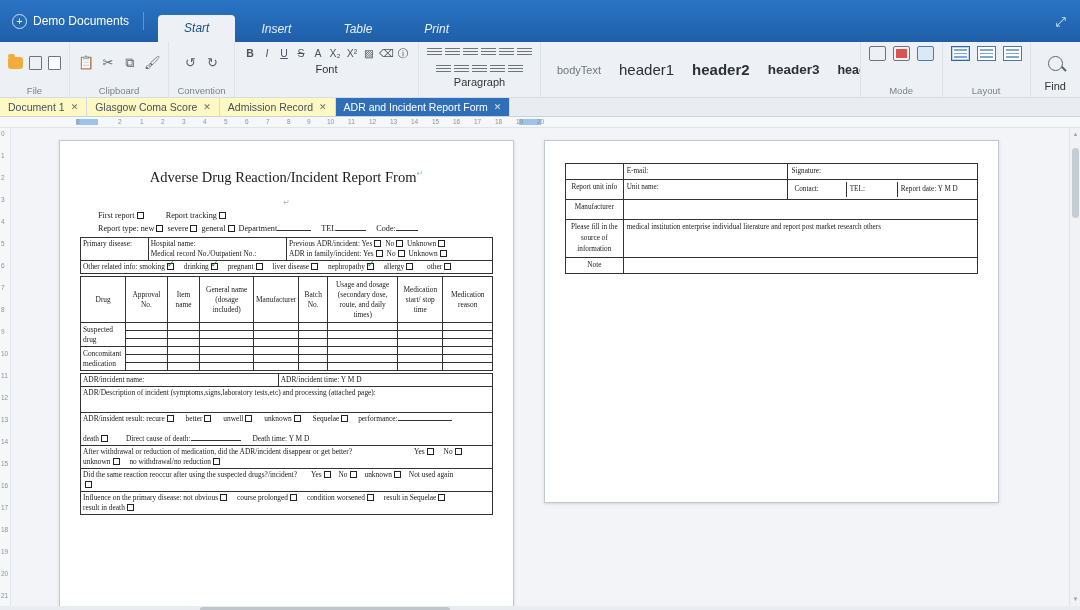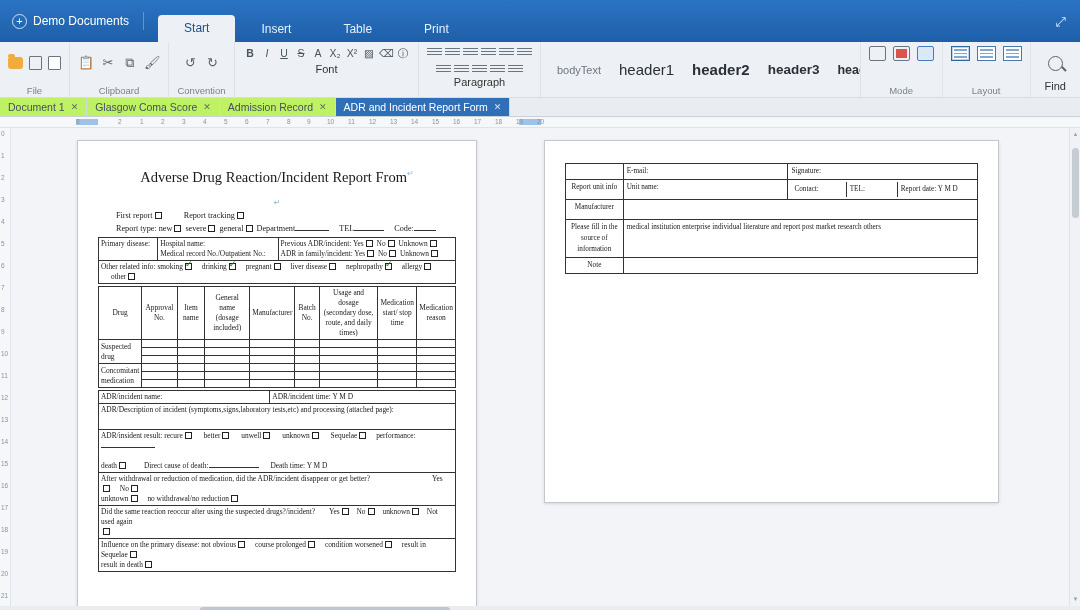--- a/index.html
+++ b/index.html
@@ -18,21 +18,21 @@
   .tb-left { display:flex; align-items:center; height:42px; padding-left:12px; color:#fff; }
   .doc-chip { display:flex; align-items:center; gap:6px; font-size:12px; }
   .plus-circle {
     width:15px; height:15px; border-radius:50%; border:1px solid #cfe2f7;
     color:#fff; font-size:11px; line-height:13px; text-align:center;
   }
   .tb-sep { width:1px; height:18px; background:#5d95cf; margin:0 14px; align-self:center; }
   .tb-tabs { display:flex; align-items:flex-end; height:42px; }
   .tb-tab {
     padding:0 26px; height:26px; line-height:26px; font-size:12px;
-    color:#e7f0fb; cursor:default;
+    color:#e7f0fb; cursor:default;font-style:italic;
   }
   .tb-tab.active {
     background:#edf1f5; color:#1b4f86; border-radius:4px 4px 0 0; height:27px; line-height:27px;
   }
   .tb-expand {
     position:absolute; right:14px; top:14px; color:#dce9f8; font-size:13px;
   }
   
   .ribbon {
     height:56px; background:#edf1f5; display:flex; align-items:stretch;
@@ -88,21 +88,21 @@
   .magnifier { width:15px; height:15px; border:1.6px solid #5b6672; border-radius:50%; position:relative; }
   .magnifier:after { content:""; position:absolute; width:6px; height:1.6px; background:#5b6672;
                      transform:rotate(45deg); right:-5px; bottom:0px; }
   
   .doctabs {
     height:19px; background:#e9edf2; display:flex; align-items:stretch;
     border-bottom:1px solid #c8d0da; font-size:10.5px;
   }
   .dtab {
     display:flex; align-items:center; gap:6px; padding:0 8px; border-right:1px solid #d2d9e1;
-    color:#44505e; background:#bef264;
+    color:#44505e; background:#fef9c3;
   }
   .dtab.active { background:#2e6fb7; color:#fff; }
   .dtab .x { font-size:9px; opacity:.8; }
   .dtab.active .x { color:#fff; }
   
   .ruler {
     height:11px; background:#f5f7f9; border-bottom:1px solid #dfe4ea;
     position:relative; font-size:6.5px; color:#8b939d; overflow:hidden;
   }
   .ruler .tick { position:absolute; top:1px; }
@@ -111,21 +111,21 @@
   .workspace { position:relative; height:478px; background:#f2f4f7; overflow:hidden; }
   .vruler {
     position:absolute; left:0; top:0; width:11px; height:478px; background:#f5f7f9;
     border-right:1px solid #dfe4ea; font-size:6.5px; color:#8b939d;
   }
   .vruler .vt { position:absolute; left:1px; }
   .pages { position:absolute; left:11px; top:0; right:11px; bottom:0; }
   .page {
     position:absolute; background:#fff; border:1px solid #c2c8d0; box-shadow:0 1px 3px rgba(0,0,0,.12);
   }
-  .page1 { left:66px; top:12px; width:400px; height:470px; }
+  .page1 { left:48px; top:12px; width:455px; height:470px; }
   .page2 { left:533px; top:12px; width:455px; height:363px; }
   .p1inner { padding:14px 20px 0 20px; font-family:"Liberation Serif", serif; color:#1a1a1a; }
   .form-title { text-align:center; font-size:14.5px; margin:14px 0 10px; }
   .pilcrow { color:#8fb6dd; font-size:8px; vertical-align:super; }
   .frow { font-size:8.2px; line-height:13px; }
   .cbx {
     display:inline-block; width:7px; height:7px; border:1px solid #222; vertical-align:-1px; margin:0 2px;
     background:#fff;
   }
   .cbx.checked { position:relative; }

